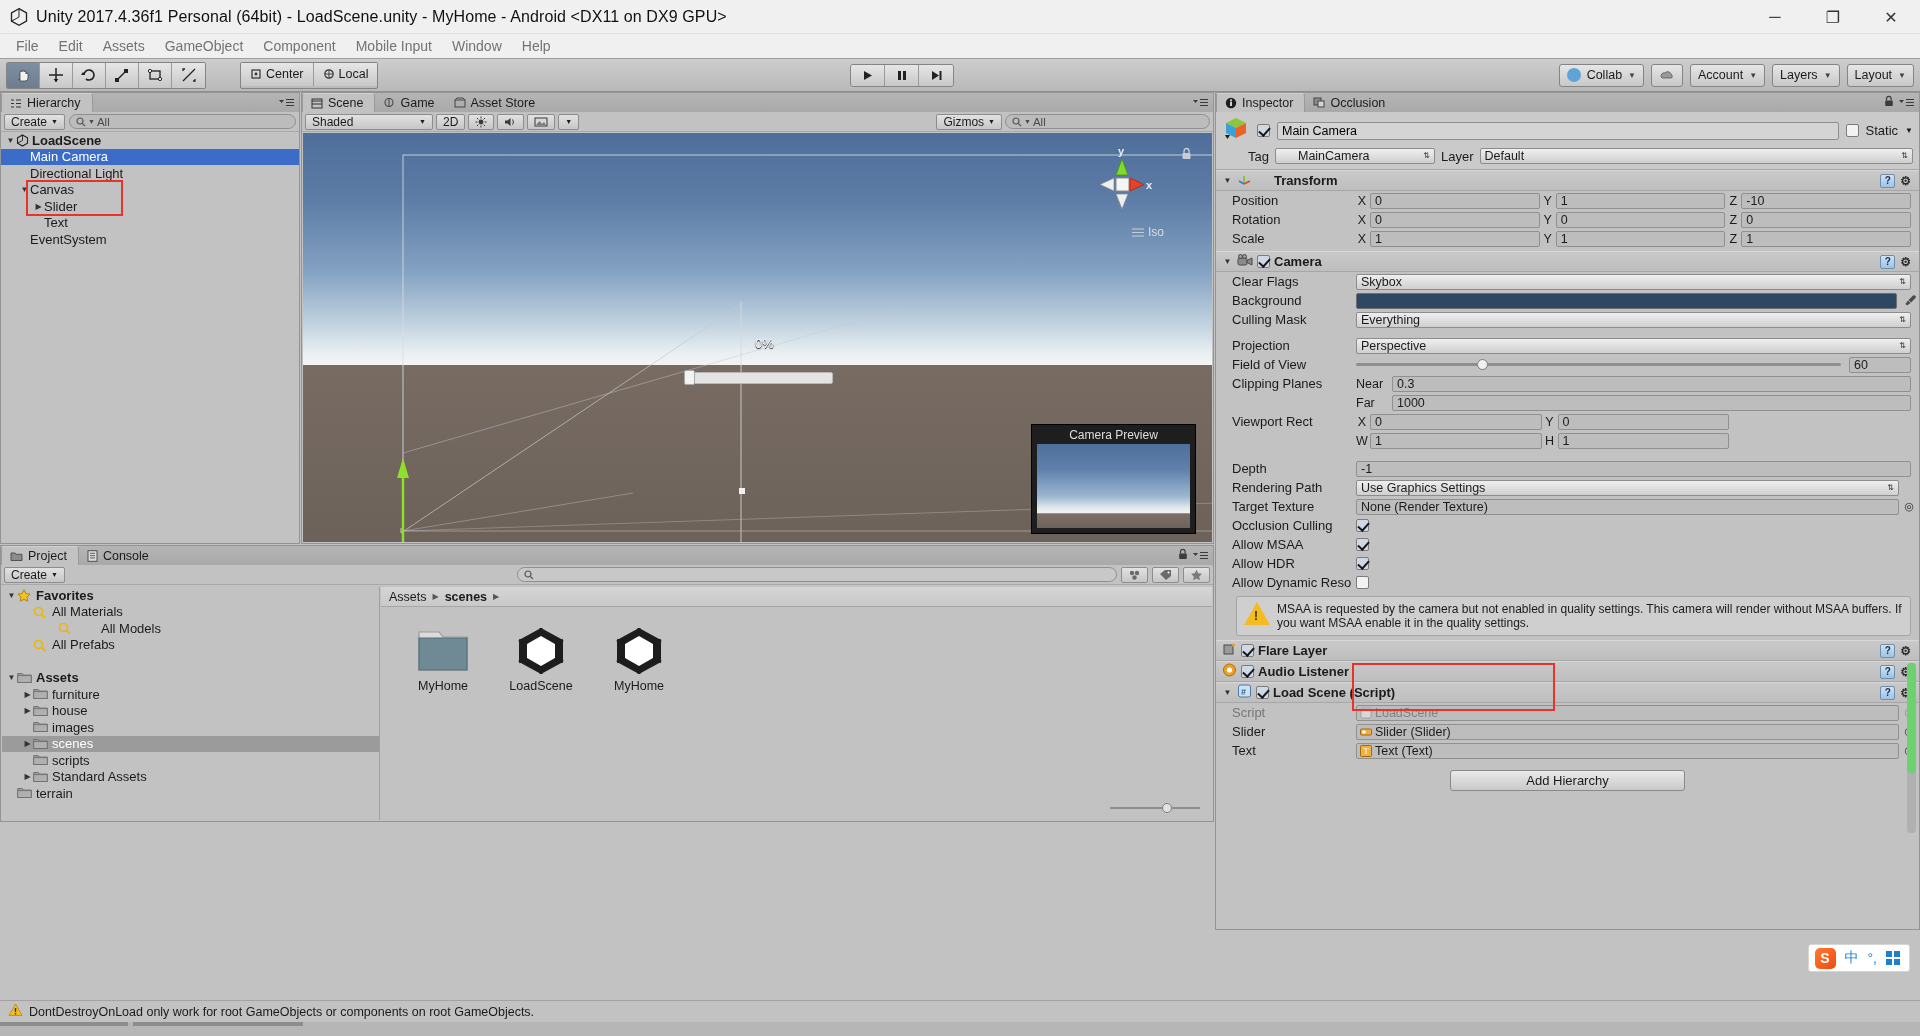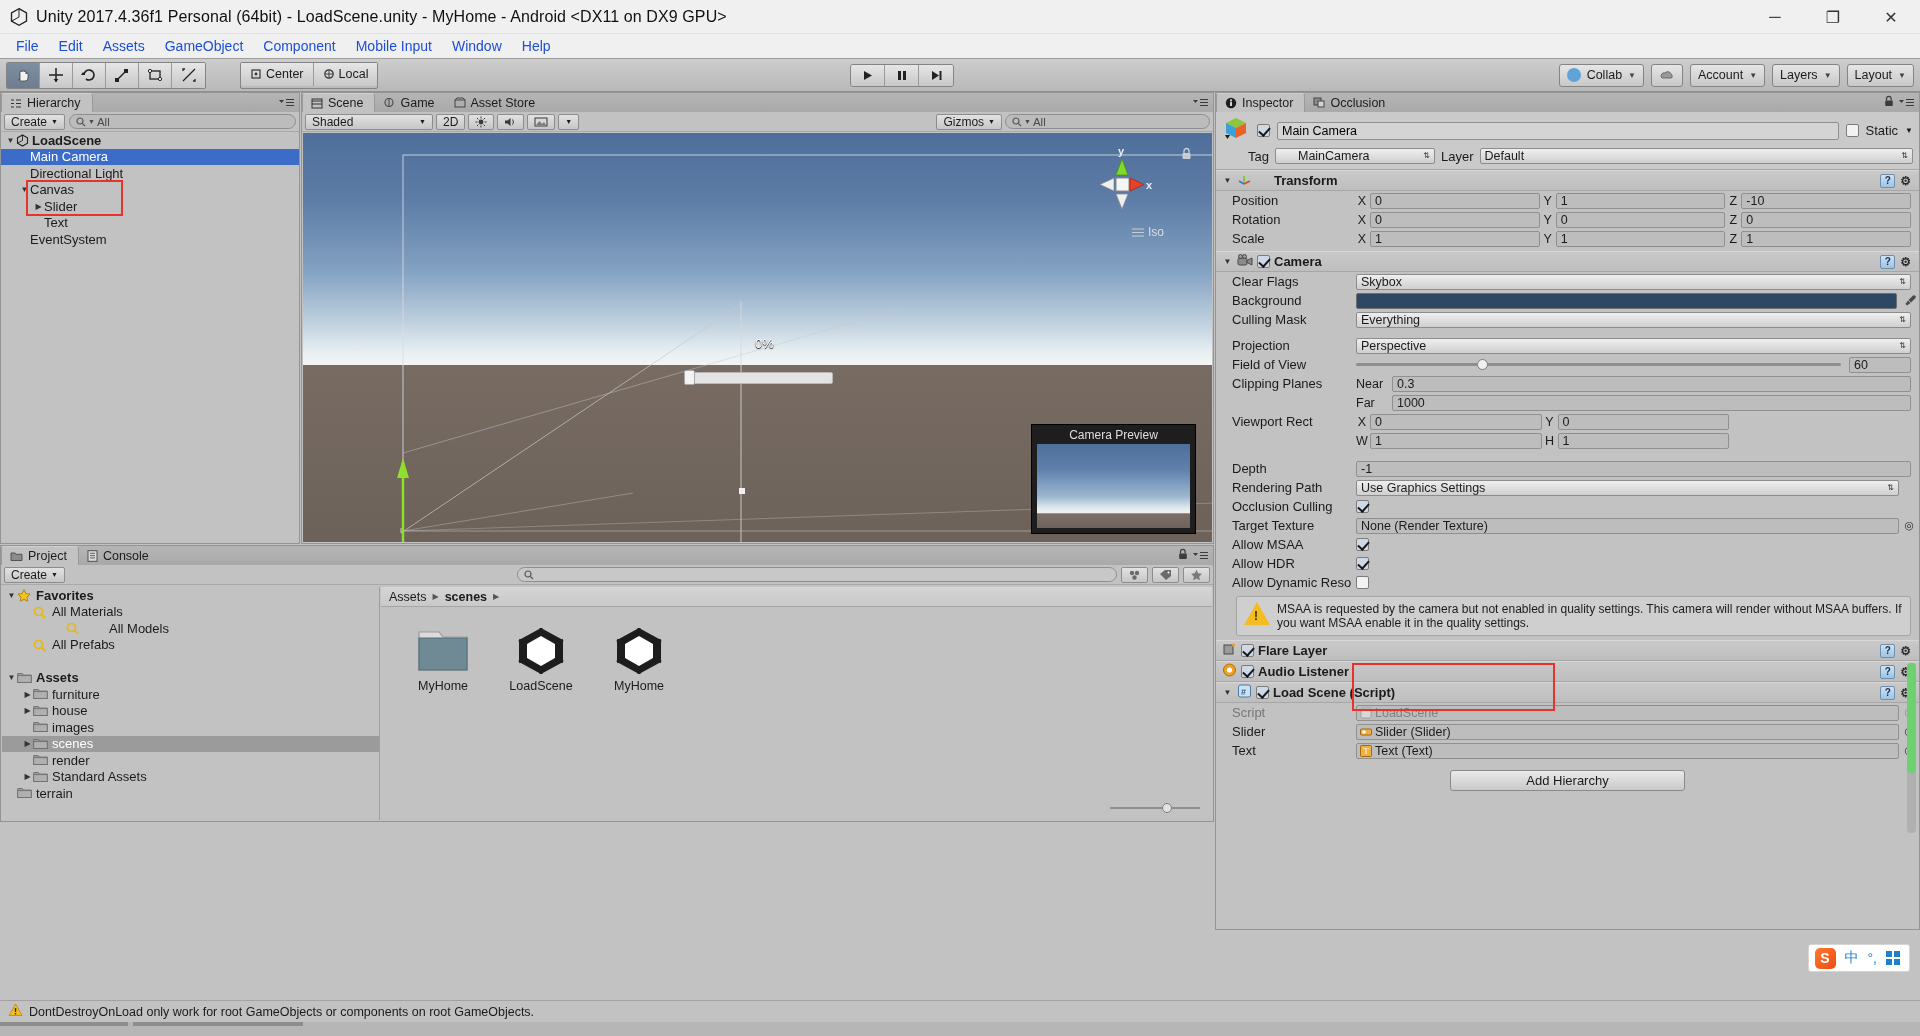--- a/index.html
+++ b/index.html
@@ -14,21 +14,21 @@
 
   
   .titlebar{height:34px;background:#f0f0f0;display:flex;align-items:center;position:relative;border-bottom:1px solid #e2e2e2;}
   .title-icon{width:26px;height:26px;margin-left:6px;display:flex;align-items:center;justify-content:center;}
   .title-text{font-size:16px;color:#101010;margin-left:4px;letter-spacing:0.1px;}
   .winbtns{position:absolute;right:0;top:0;height:34px;display:flex;}
   .winbtn{width:58px;height:34px;display:flex;align-items:center;justify-content:center;color:#333;font-size:16px;}
 
   
   .menubar{height:25px;background:#f0f0f0;display:flex;align-items:center;padding-left:6px;border-bottom:1px solid #9e9e9e;}
-  .menubar .mi{padding:2px 10px;font-size:14px;color:#1d4ed8;}
+  .menubar .mi{padding:2px 10px;font-size:14px;color:#737373;}
 
   
   .toolbar{height:33px;background:linear-gradient(#cdcdcd,#b9b9b9);border-bottom:1px solid #8f8f8f;display:flex;align-items:center;padding:0 6px;gap:0;position:relative;}
   .tgroup{display:flex;height:27px;border:1px solid #848484;border-radius:2px;overflow:hidden;box-shadow:0 1px 0 rgba(255,255,255,.45) inset;}
   .tbtn{width:33px;height:100%;display:flex;align-items:center;justify-content:center;background:linear-gradient(#e6e6e6,#c8c8c8);border-right:1px solid #9a9a9a;}
   .tbtn:last-child{border-right:none;}
   .tbtn.on{background:linear-gradient(#7f8fa3,#6d7c8f);}
   .pivotgroup{margin-left:34px;}
   .pbtn{height:23px;display:flex;align-items:center;padding:0 9px;gap:4px;background:linear-gradient(#e6e6e6,#c8c8c8);border-right:1px solid #9a9a9a;font-size:12.5px;}
   .pbtn:last-child{border-right:none;}
@@ -675,28 +675,28 @@
       <div class="ifield" style="margin-right:8px;">-1</div>
     </div>
     <div class="irow">
       <div class="ilabel">Rendering Path</div>
       <div class="ipop" style="margin-right:20px;">
         <span>Use Graphics Settings</span>
         <span class="ar">⇅</span>
       </div>
     </div>
     <div class="irow">
+      <div class="ilabel">Target Texture</div>
+      <div class="ifield">None (Render Texture)</div>
+      <span style="width:20px;text-align:center;font-size:11px;">◎</span>
+    </div>
+    <div class="irow">
       <div class="ilabel">Occlusion Culling</div>
       <span class="chk on"></span>
       <div style="flex:1"></div>
-    </div>
-    <div class="irow">
-      <div class="ilabel">Target Texture</div>
-      <div class="ifield">None (Render Texture)</div>
-      <span style="width:20px;text-align:center;font-size:11px;">◎</span>
     </div>
     <div class="irow">
       <div class="ilabel">Allow MSAA</div>
       <span class="chk on"></span>
       <div style="flex:1"></div>
     </div>
     <div class="irow">
       <div class="ilabel">Allow HDR</div>
       <span class="chk on"></span>
       <div style="flex:1"></div>
@@ -873,21 +873,21 @@
             <span style="font-weight:bold">Favorites</span>
           </div>
           <div class="prow" style="padding-left: 20px;">
             <span class="arrow"></span>
             <span class="folder"><svg width="14" height="13" viewBox="0 0 14 13">
                 <circle cx="5.5" cy="5.5" r="4" fill="none" stroke="#e8b713" stroke-width="1.7"></circle>
                 <path d="M8.5 8.5 L12.5 12" stroke="#e8b713" stroke-width="1.9"></path>
               </svg></span>
             <span>All Materials</span>
           </div>
-          <div class="prow" style="padding-left: 29px; gap: 24px;">
+          <div class="prow" style="padding-left: 21px; gap: 24px;">
             <span class="arrow"></span>
             <span class="folder"><svg width="14" height="13" viewBox="0 0 14 13">
                 <circle cx="5.5" cy="5.5" r="4" fill="none" stroke="#e8b713" stroke-width="1.7"></circle>
                 <path d="M8.5 8.5 L12.5 12" stroke="#e8b713" stroke-width="1.9"></path>
               </svg></span>
             <span>All Models</span>
           </div>
           <div class="prow" style="padding-left: 20px;">
             <span class="arrow"></span>
             <span class="folder"><svg width="14" height="13" viewBox="0 0 14 13">
@@ -939,21 +939,21 @@
                 <path d="M0.7 3.6 h13.6 v6.9 h-13.6z" fill="#b0b0b0" stroke="#6a6a6a" stroke-width=".8"></path>
               </svg></span>
             <span>scenes</span>
           </div>
           <div class="prow" style="padding-left: 20px;">
             <span class="arrow"></span>
             <span class="folder"><svg width="15" height="12" viewBox="0 0 15 12">
                 <path d="M0.7 1.5 h4.6 l1.2 1.5 h7.8 v7.5 h-13.6z" fill="#9a9a9a" stroke="#6a6a6a" stroke-width=".8"></path>
                 <path d="M0.7 3.6 h13.6 v6.9 h-13.6z" fill="#b0b0b0" stroke="#6a6a6a" stroke-width=".8"></path>
               </svg></span>
-            <span>render</span>
+            <span>scripts</span>
           </div>
           <div class="prow" style="padding-left: 20px;">
             <span class="arrow">▶</span>
             <span class="folder"><svg width="15" height="12" viewBox="0 0 15 12">
                 <path d="M0.7 1.5 h4.6 l1.2 1.5 h7.8 v7.5 h-13.6z" fill="#9a9a9a" stroke="#6a6a6a" stroke-width=".8"></path>
                 <path d="M0.7 3.6 h13.6 v6.9 h-13.6z" fill="#b0b0b0" stroke="#6a6a6a" stroke-width=".8"></path>
               </svg></span>
             <span>Standard Assets</span>
           </div>
           <div class="prow" style="">

